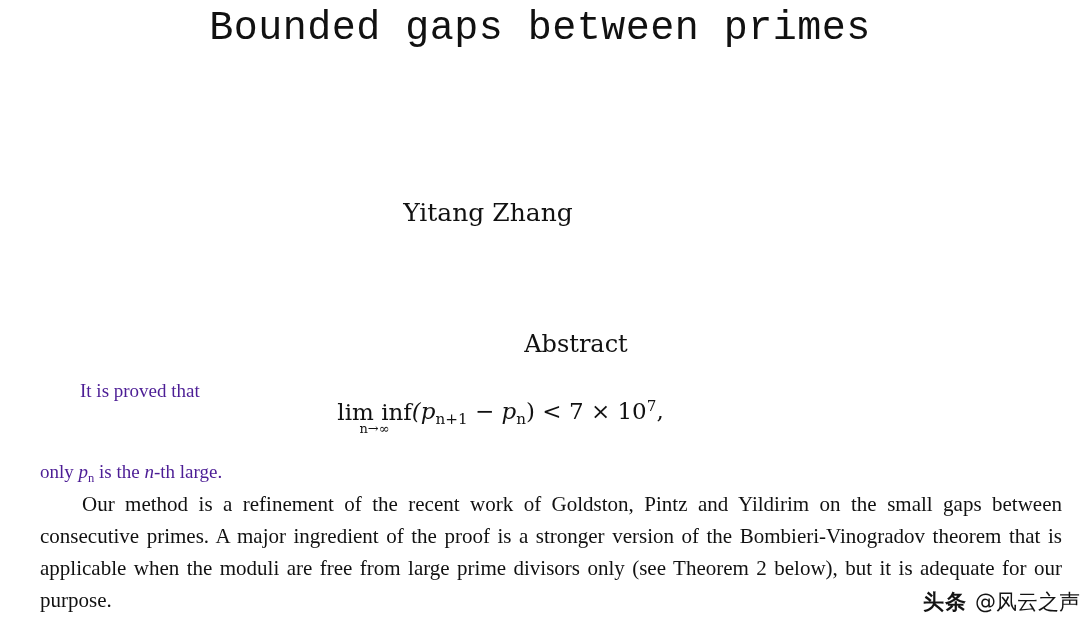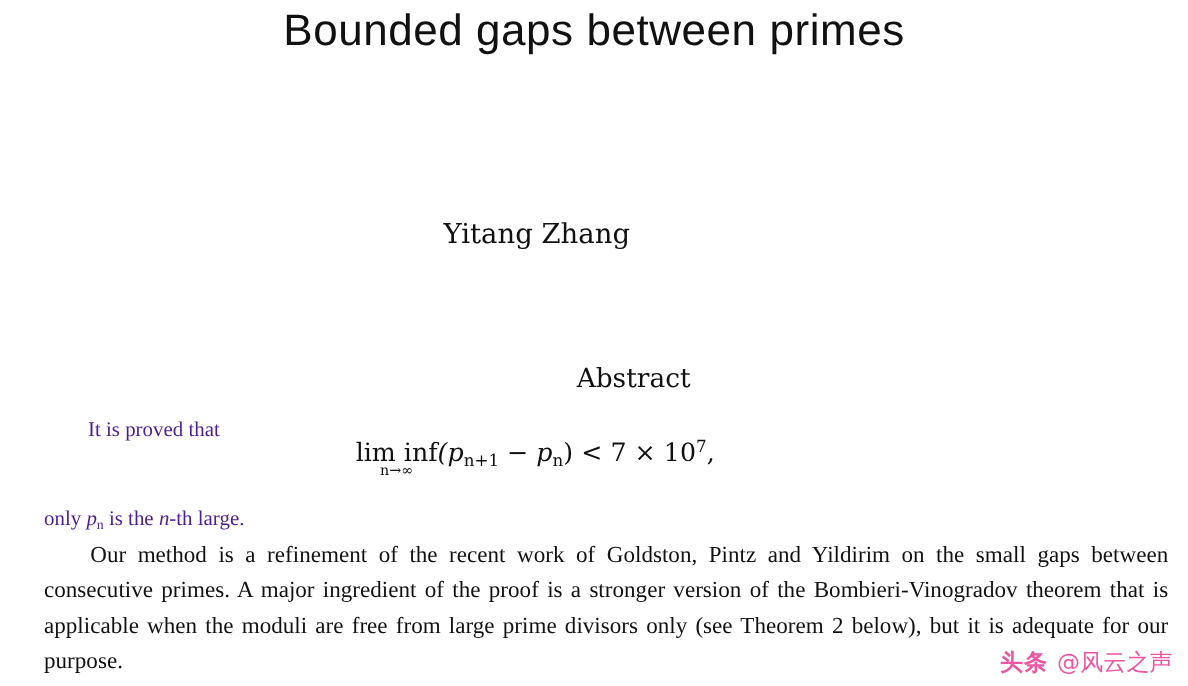--- a/index.html
+++ b/index.html
@@ -20,21 +20,21 @@
     width: 1080px;
     height: 624px;
     box-sizing: border-box;
   }
   .paper-title {
     position: absolute;
     top: 6px;
     left: 0;
     width: 1080px;
     text-align: center;
-    font-family: Liberation Sans, sans-serif;
+    font-family: Liberation Mono, monospace;
     font-size: 40px;
     font-weight: 400;
     letter-spacing: 0.5px;
     color: #111;
   }
   .author {
     position: absolute;
     top: 198px;
     left: 0;
     width: 976px;
@@ -63,21 +63,21 @@
     line-height: 32px;
     color: #4c1d95;
   }
   .lead-line {
     top: 375px;
     text-indent: 40px;
   }
   .equation {
     position: absolute;
     top: 398px;
-    left: 0;
+    left: 14px;
     width: 973px;
     text-align: center;
     font-family: "DejaVu Serif", serif;
     font-size: 23px;
     color: #111;
   }
   .eq-inner {
     display: inline-block;
     white-space: nowrap;
   }
@@ -126,28 +126,28 @@
     top: 488px;
     font-family: Liberation Serif, serif;
     font-size: 21px;
     line-height: 32px;
     color: #111;
     text-align: justify;
     text-indent: 42px;
   }
   .watermark {
     position: absolute;
-    right: 14px;
+    right: 0;
     bottom: 8px;
     display: flex;
     align-items: center;
     gap: 8px;
     font-family: "DejaVu Sans", sans-serif;
     font-size: 21px;
-    color: #ec4899;
+    color: #000000;
     opacity: 0.92;
   }
   .wm-logo {
     display: inline-block;
     font-family: "DejaVu Sans", sans-serif;
     font-size: 21px;
     font-weight: 700;
     letter-spacing: 1px;
   }
   .wm-text {

